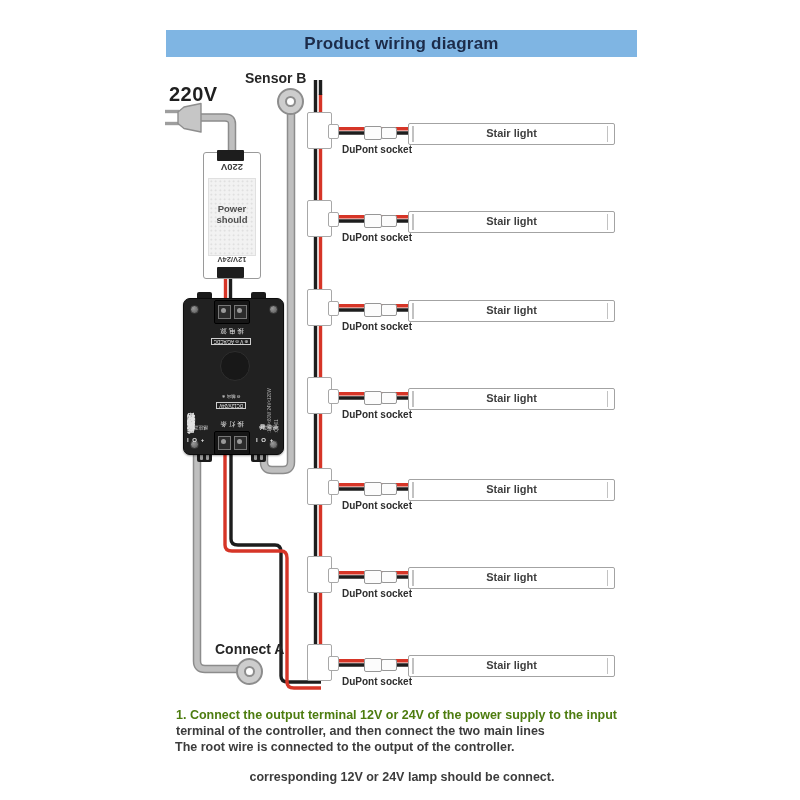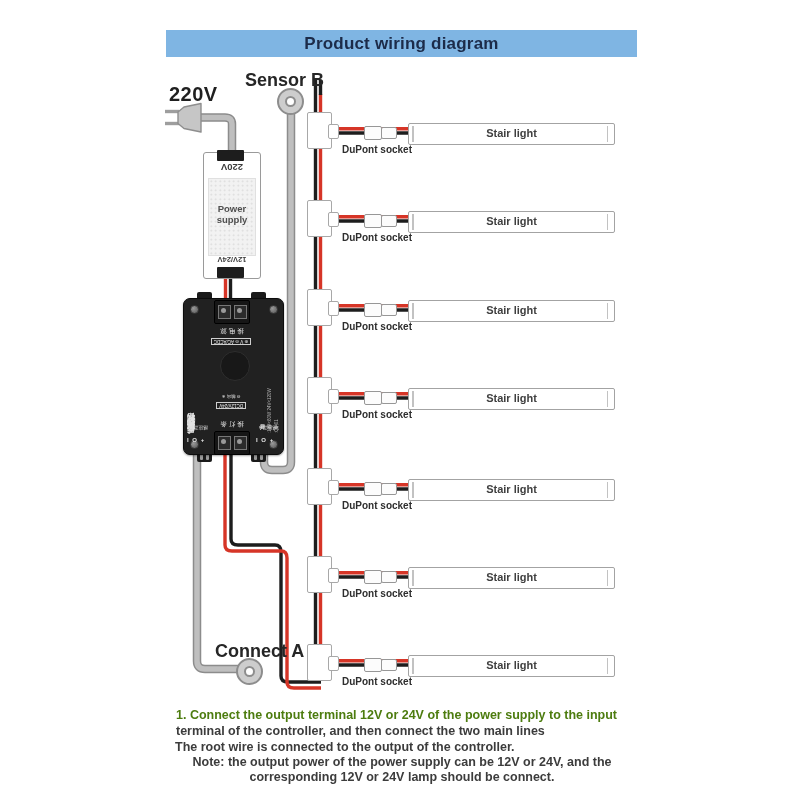--- a/index.html
+++ b/index.html
@@ -39,21 +39,21 @@
   .term .port{position:absolute;top:4px;width:11px;height:12px;border:1px solid #777;background:#2b2b2b;}
   .term .port i{position:absolute;left:2px;top:2px;width:5px;height:5px;border-radius:50%;background:#9a9a9a;display:block;}
   .ctrl-small{color:#e8e8e8;text-align:center;}
   .mini-box{display:inline-block;border:1px solid #cfcfcf;padding:0px 2px;font-size:4.5px;color:#efefef;}
   .vtext{writing-mode:vertical-rl;transform:rotate(180deg);}
   .pins{position:absolute;font-size:6px;color:#e8e8e8;letter-spacing:1px;font-weight:700;}
 
   
   .sensor-ring{border-radius:50%;background:#cdcdcd;border:2.5px solid #8d8d8d;width:23px;height:23px;}
   .sensor-hole{position:absolute;left:6px;top:6px;width:7px;height:7px;border-radius:50%;background:#fff;border:2px solid #8d8d8d;}
-  .sensor-label{font-size:18px;font-weight:800;color:#262626;}
+  .sensor-label{font-size:14px;font-weight:800;color:#262626;}
 
   
   .t-box{position:absolute;left:307px;width:23px;height:35px;background:#fff;border:1.5px solid #a8a8a8;border-radius:2px;z-index:2;}
   .t-stub{position:absolute;left:328px;width:9px;height:13px;background:#fff;border:1.5px solid #a8a8a8;border-radius:2px;z-index:2;}
   .dp{position:absolute;background:#fcfcfc;border:1.3px solid #979797;border-radius:2px;z-index:2;}
   .dp-a{left:364px;width:16px;height:12px;} .dp-b{left:381px;width:14px;height:10px;}
   .strip{position:absolute;left:408px;width:205px;height:20px;background:#fff;border:1.5px solid #a3a3a3;border-radius:2px;z-index:2;}
   .strip-label{position:absolute;left:0;top:3px;width:100%;text-align:center;font-size:11px;font-weight:700;color:#3f3f3f;}
   .cap{position:absolute;top:2px;bottom:2px;width:1.5px;background:#c2c2c2;}
   .cap-l{left:3px;} .cap-r{right:6px;}
@@ -115,21 +115,21 @@
   <div class="comp banner" style="background: rgb(127, 181, 227); color: rgb(28, 43, 73);">
     <span>Product wiring diagram</span>
   </div>
 
   <div class="comp v220">220V</div>
 
   <div class="comp psu">
     <div class="psu-conn psu-top-conn"></div>
     <div class="psu-in-label rot180">220V</div>
     <div class="psu-texture"></div>
-    <div class="psu-name"><span>Power supply</span></div>
+    <div class="psu-name"><span>Power should</span></div>
     <div class="psu-out-label rot180">12V/24V</div>
     <div class="psu-conn psu-bot-conn"></div>
   </div>
 
   <div class="comp ear" style="left:197px;top:292px;width:15px;height:8px;"></div>
   <div class="comp ear" style="left:251px;top:292px;width:15px;height:8px;"></div>
   <div class="comp ear" style="left:197px;top:451px;width:15px;height:11px;">
     <span class="stud" style="left:3px;"></span>
     <span class="stud" style="left:9px;"></span>
   </div>
@@ -273,16 +273,15 @@
     <span class="cap cap-l"></span>
     <span class="cap cap-r"></span>
     <span class="strip-label">Stair light</span>
   </div>
   <div class="socket-label" style="top: 676px;">DuPont socket</div>
 </div>
 
   <div class="note-line" style="left: 176px; top: 708px; color: #4d7c0f;">1. Connect the output terminal 12V or 24V of the power supply to the input</div>
   <div class="note-line" style="left: 176px; top: 724px; color: rgb(60, 60, 60);">terminal of the controller, and then connect the two main lines</div>
   <div class="note-line" style="left: 175px; top: 740px; color: rgb(60, 60, 60);">The root wire is connected to the output of the controller.</div>
-  <div class="note-line note-center" style="top: 755px; color: rgb(60, 60, 60);">Note: the output power of the power supply can be 12V or 24V, and the</div>
   <div class="note-line note-center" style="top: 770px; color: rgb(60, 60, 60);">corresponding 12V or 24V lamp should be connect.</div>
 
 </div>
 
 </body></html>

